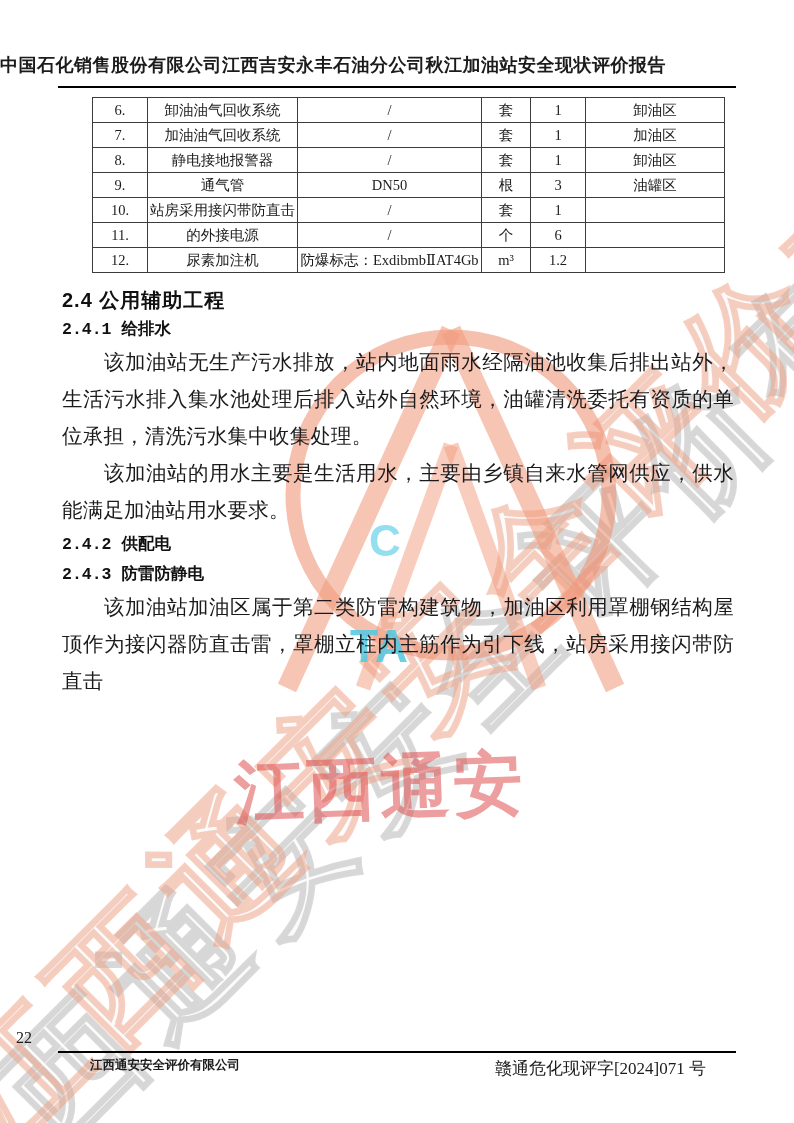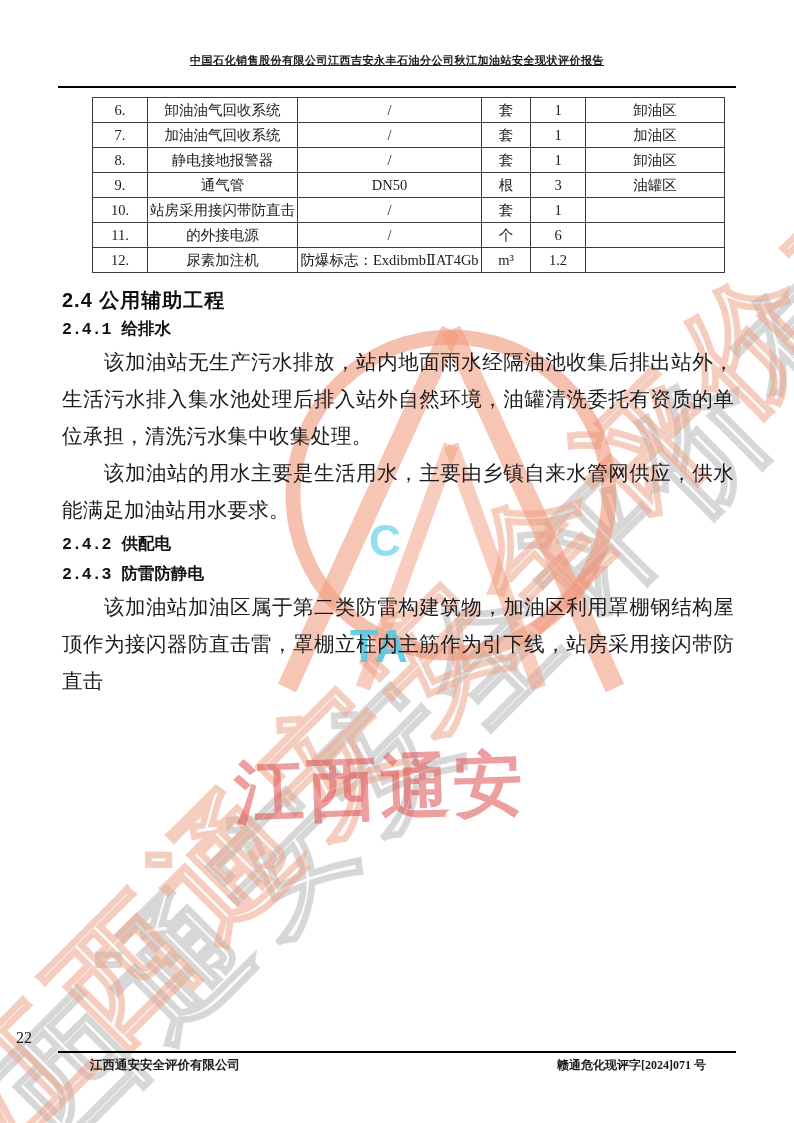--- a/index.html
+++ b/index.html
@@ -3,22 +3,22 @@
 <meta charset="utf-8">
 <style>
   html,body { margin:0; padding:0; background:#e8e8e8; }
   .page {
     position:relative; width:794px; height:1123px; margin:0 auto;
     background:#ffffff; overflow:hidden;
     font-family:"Liberation Serif","DejaVu Serif",serif; color:#1b1b1d;
   }
   
   .doc-title {
-    position:absolute; top:53px; left:0; right:0; text-align:center;
-    font-size:11px; font-weight:bold; letter-spacing:0.5px;text-decoration:underline;
+    position:absolute; top:53px; left:0; right:0; 
+    font-size:18px; font-weight:bold; letter-spacing:0.5px;
   }
   .rule-top { position:absolute; top:86px; left:58px; right:58px; border-top:2px solid #000; }
   
   table.equip { position:absolute; top:97px; left:92px; border-collapse:collapse; font-size:14.5px; table-layout:fixed; }
   table.equip td {
     border:1px solid #3c3c3c; text-align:center; height:24px; padding:0 2px;
     overflow:hidden; white-space:nowrap;
   }
   
   .content { position:absolute; top:284px; left:62px; width:672px; z-index:1; }
@@ -32,21 +32,21 @@
   }
   .s-minor:first-of-type { margin-top:0; }
   p.body {
     font-size:20.5px; line-height:37px; margin:0; text-align:justify;
     text-indent:42px; letter-spacing:0.2px;
   }
   
   .page-num { position:absolute; top:1029px; left:16px; right:0; text-align:left; font-size:16px; }
   .rule-bottom { position:absolute; top:1051px; left:58px; right:58px; border-top:2px solid #000; }
   .footer-left  { position:absolute; top:1057px; left:90px;  font-size:12.5px; font-weight:bold; }
-  .footer-right { position:absolute; top:1057px; right:88px; font-size:12px; font-weight:bold; }
+  .footer-right { position:absolute; top:1057px; right:88px; font-size:17px; font-weight:normal; }
   
   .watermark { position:absolute; inset:0; z-index:0; pointer-events:none; }
   .wm-diag {
     position:absolute; white-space:nowrap;
     font-family:"Liberation Sans",sans-serif; font-weight:bold;
     font-size:132px; letter-spacing:16px;
     transform-origin:0 0; transform:rotate(-45deg);
     color:rgba(200,200,200,0.08);
   }
   .wm-diag.gray   { left:-140px; top:1160px; -webkit-text-stroke:2.5px rgba(185,185,185,0.55); }

